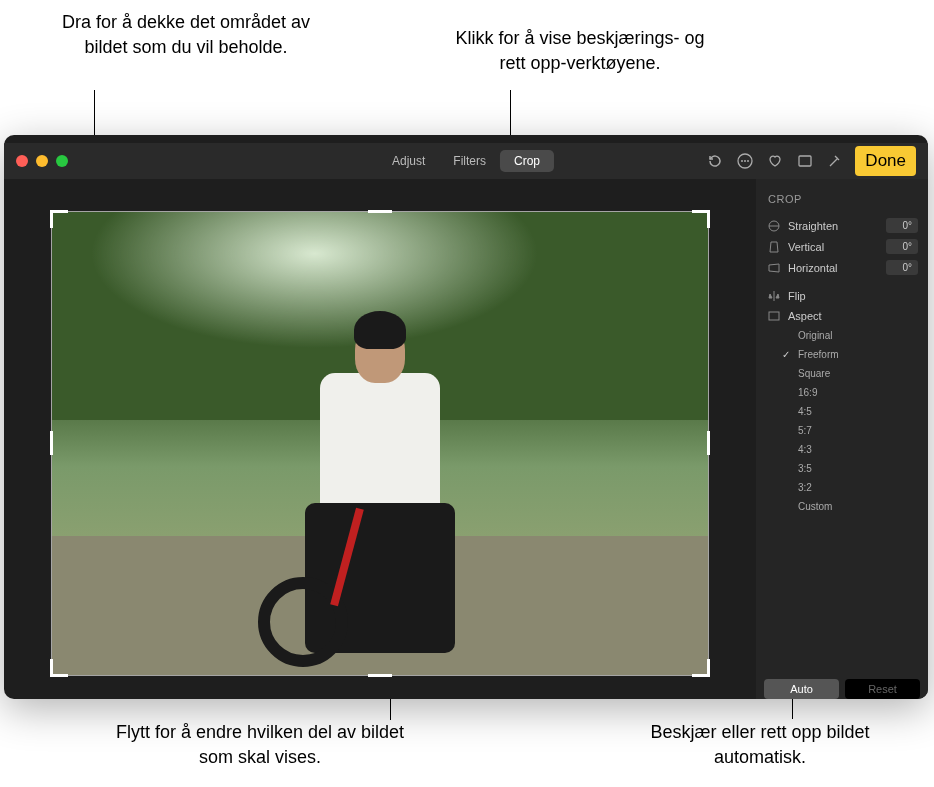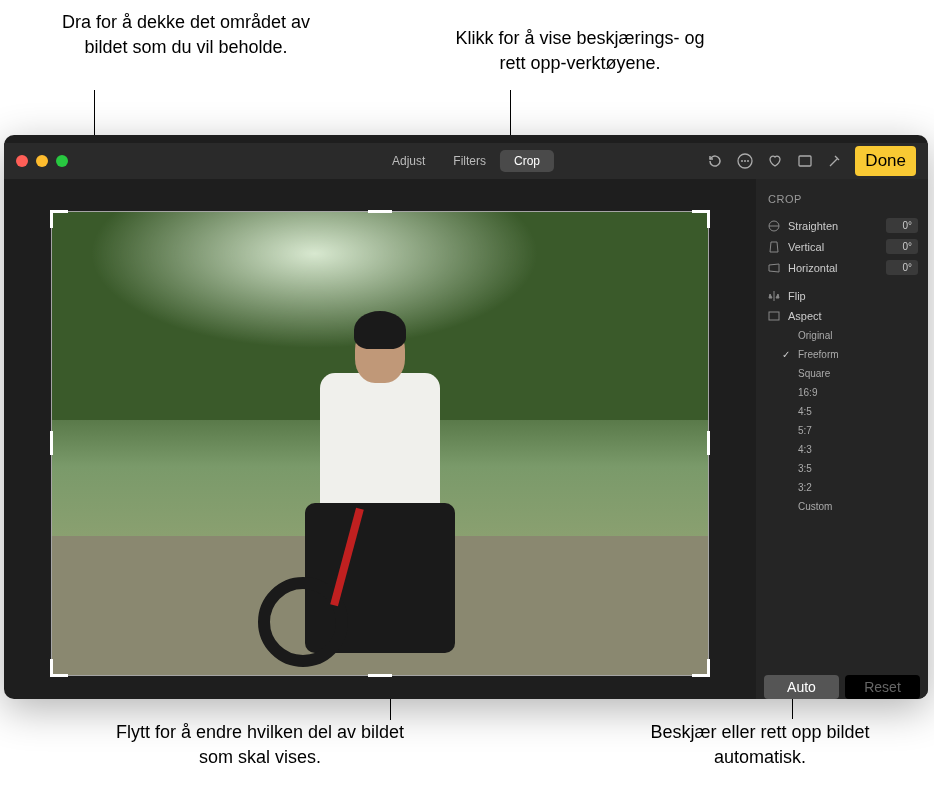--- a/index.html
+++ b/index.html
@@ -194,21 +194,21 @@
   position: absolute;
   bottom: 8px;
   left: 8px;
   right: 8px;
   display: flex;
   gap: 6px;
 }
 .sb-btn {
   flex: 1;
   padding: 4px 8px;
-  font-size: 14px;
+  font-size: 11px;
   border-radius: 4px;
   text-align: center;
   cursor: pointer;
 }
 .sb-btn.primary { background: #555; color: #fff; }
 .sb-btn.secondary { background: #000000; color: #666; }
 </style>
 </head>
 <body>
 

